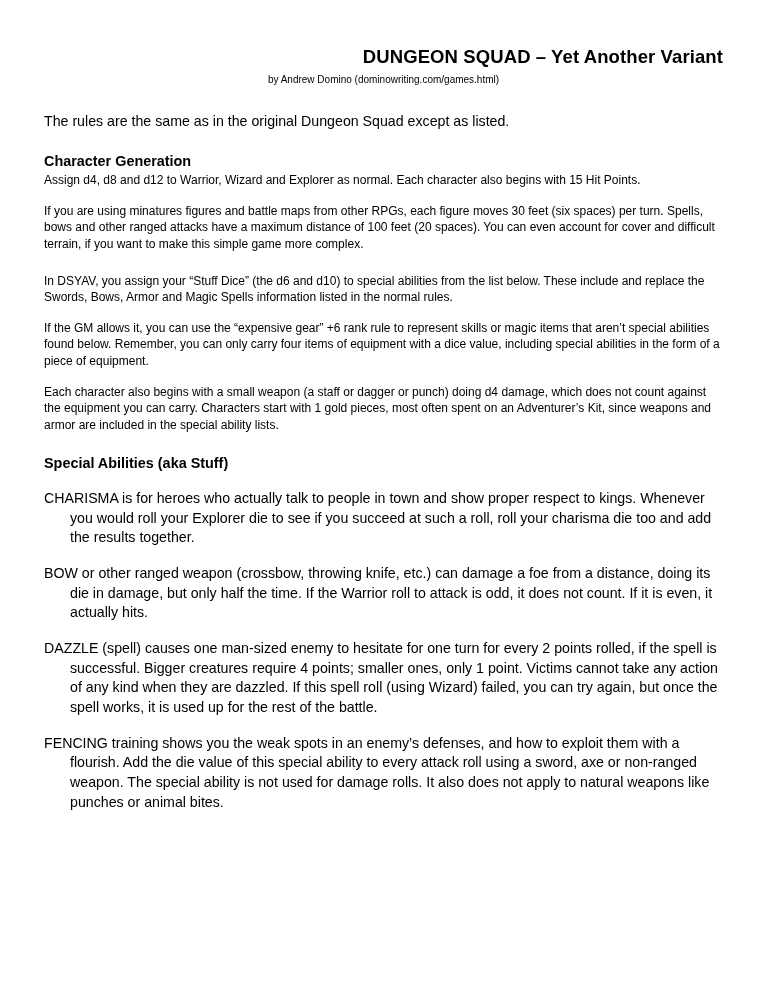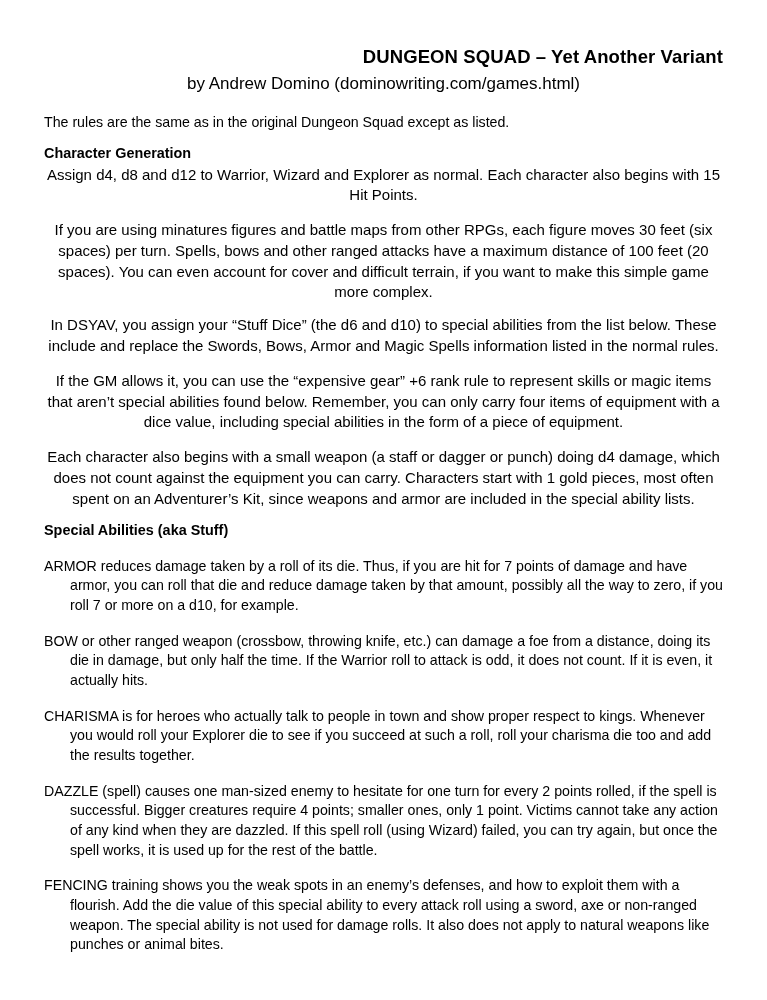--- a/index.html
+++ b/index.html
@@ -24,44 +24,44 @@
   .doc-title {
     text-align: right;
     font-size: 18.5px;
     font-weight: bold;
     letter-spacing: 0.1px;
     margin: 8px 0 0 0;
     line-height: 1.2;
   }
   .doc-byline {
     text-align: center;
-    font-size: 17px;
+    font-size: 10px;
     font-weight: normal;
     margin: 6px 0 0 0;
     line-height: 1.2;
   }
   .intro {
     font-size: 14.2px;
     line-height: 1.38;
-    margin: 18px 0 0 0;
+    margin: 26px 0 0 0;
   }
   .section {
-    margin-top: 12px;
+    margin-top: 20px;
   }
   .section-head {
     font-size: 14.4px;
     font-weight: bold;
     margin: 0 0 1px 0;
     line-height: 1.35;
   }
   p.para {
-    font-size: 15px;
+    font-size: 12px;
     line-height: 1.385;
     margin: 0 0 0 0;
-    text-align: center;
+    text-align: left;
   }
   p.para + p.para {
     margin-top: 14px;
   }
   .section-head + p.para {
     margin-top: 0;
   }
   .ability {
     font-size: 14.2px;
     line-height: 1.385;
@@ -88,20 +88,19 @@
 
   <div class="section">
     <p class="para">In DSYAV, you assign your “Stuff Dice” (the d6 and d10) to special abilities from the list below. These include and replace the Swords, Bows, Armor and Magic Spells information listed in the normal rules.</p>
     <p class="para">If the GM allows it, you can use the “expensive gear” +6 rank rule to represent skills or magic items that aren’t special abilities found below. Remember, you can only carry four items of equipment with a dice value, including special abilities in the form of a piece of equipment.</p>
     <p class="para">Each character also begins with a small weapon (a staff or dagger or punch) doing d4 damage, which does not count against the equipment you can carry. Characters start with 1 gold pieces, most often spent on an Adventurer’s Kit, since weapons and armor are included in the special ability lists.</p>
   </div>
 
   <div class="section">
     <div class="section-head">Special Abilities (aka Stuff)</div>
 
-    <p class="ability">ARMOR reduces damage taken by a roll of its die. Thus, if you are hit for 7 points of damage and have armor, you can roll that die and reduce damage taken by that amount, possibly all the way to zero, if you roll 7 or more on a d10, for example.</p>
+    <p class="ability">CHARISMA is for heroes who actually talk to people in town and show proper respect to kings. Whenever you would roll your Explorer die to see if you succeed at such a roll, roll your charisma die too and add the results together.</p>
     <p class="ability">BOW or other ranged weapon (crossbow, throwing knife, etc.) can damage a foe from a distance, doing its die in damage, but only half the time. If the Warrior roll to attack is odd, it does not count. If it is even, it actually hits.</p>
-    <p class="ability">CHARISMA is for heroes who actually talk to people in town and show proper respect to kings. Whenever you would roll your Explorer die to see if you succeed at such a roll, roll your charisma die too and add the results together.</p>
     <p class="ability">DAZZLE (spell) causes one man-sized enemy to hesitate for one turn for every 2 points rolled, if the spell is successful. Bigger creatures require 4 points; smaller ones, only 1 point. Victims cannot take any action of any kind when they are dazzled. If this spell roll (using Wizard) failed, you can try again, but once the spell works, it is used up for the rest of the battle.</p>
     <p class="ability">FENCING training shows you the weak spots in an enemy’s defenses, and how to exploit them with a flourish. Add the die value of this special ability to every attack roll using a sword, axe or non-ranged weapon. The special ability is not used for damage rolls. It also does not apply to natural weapons like punches or animal bites.</p>
   </div>
 
 </div>
 
 </body></html>

